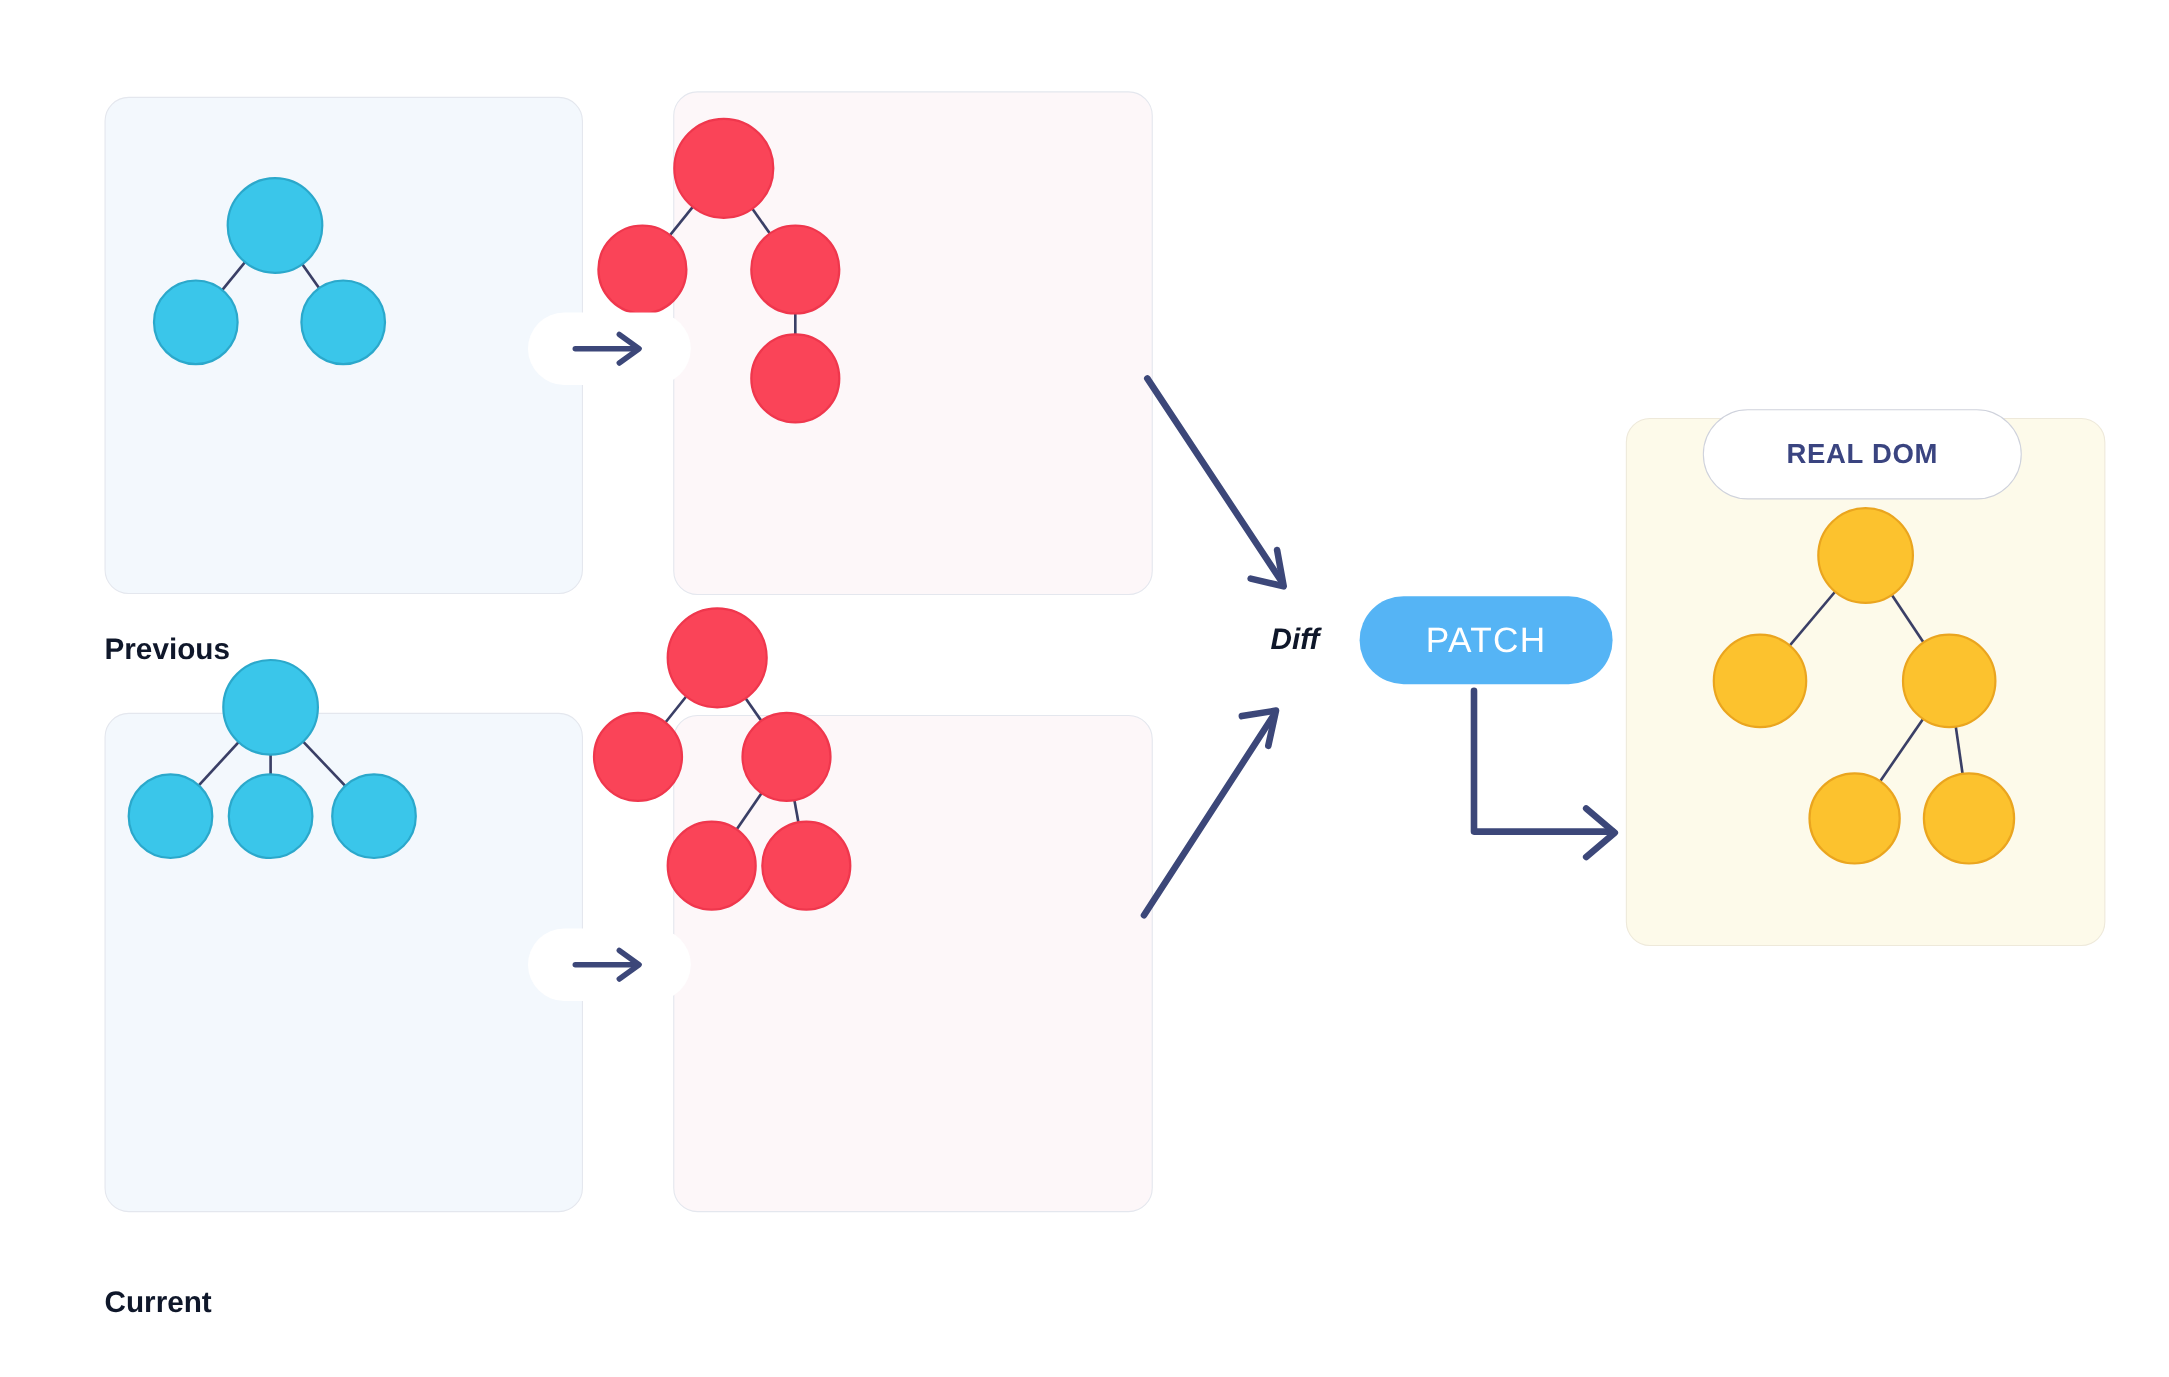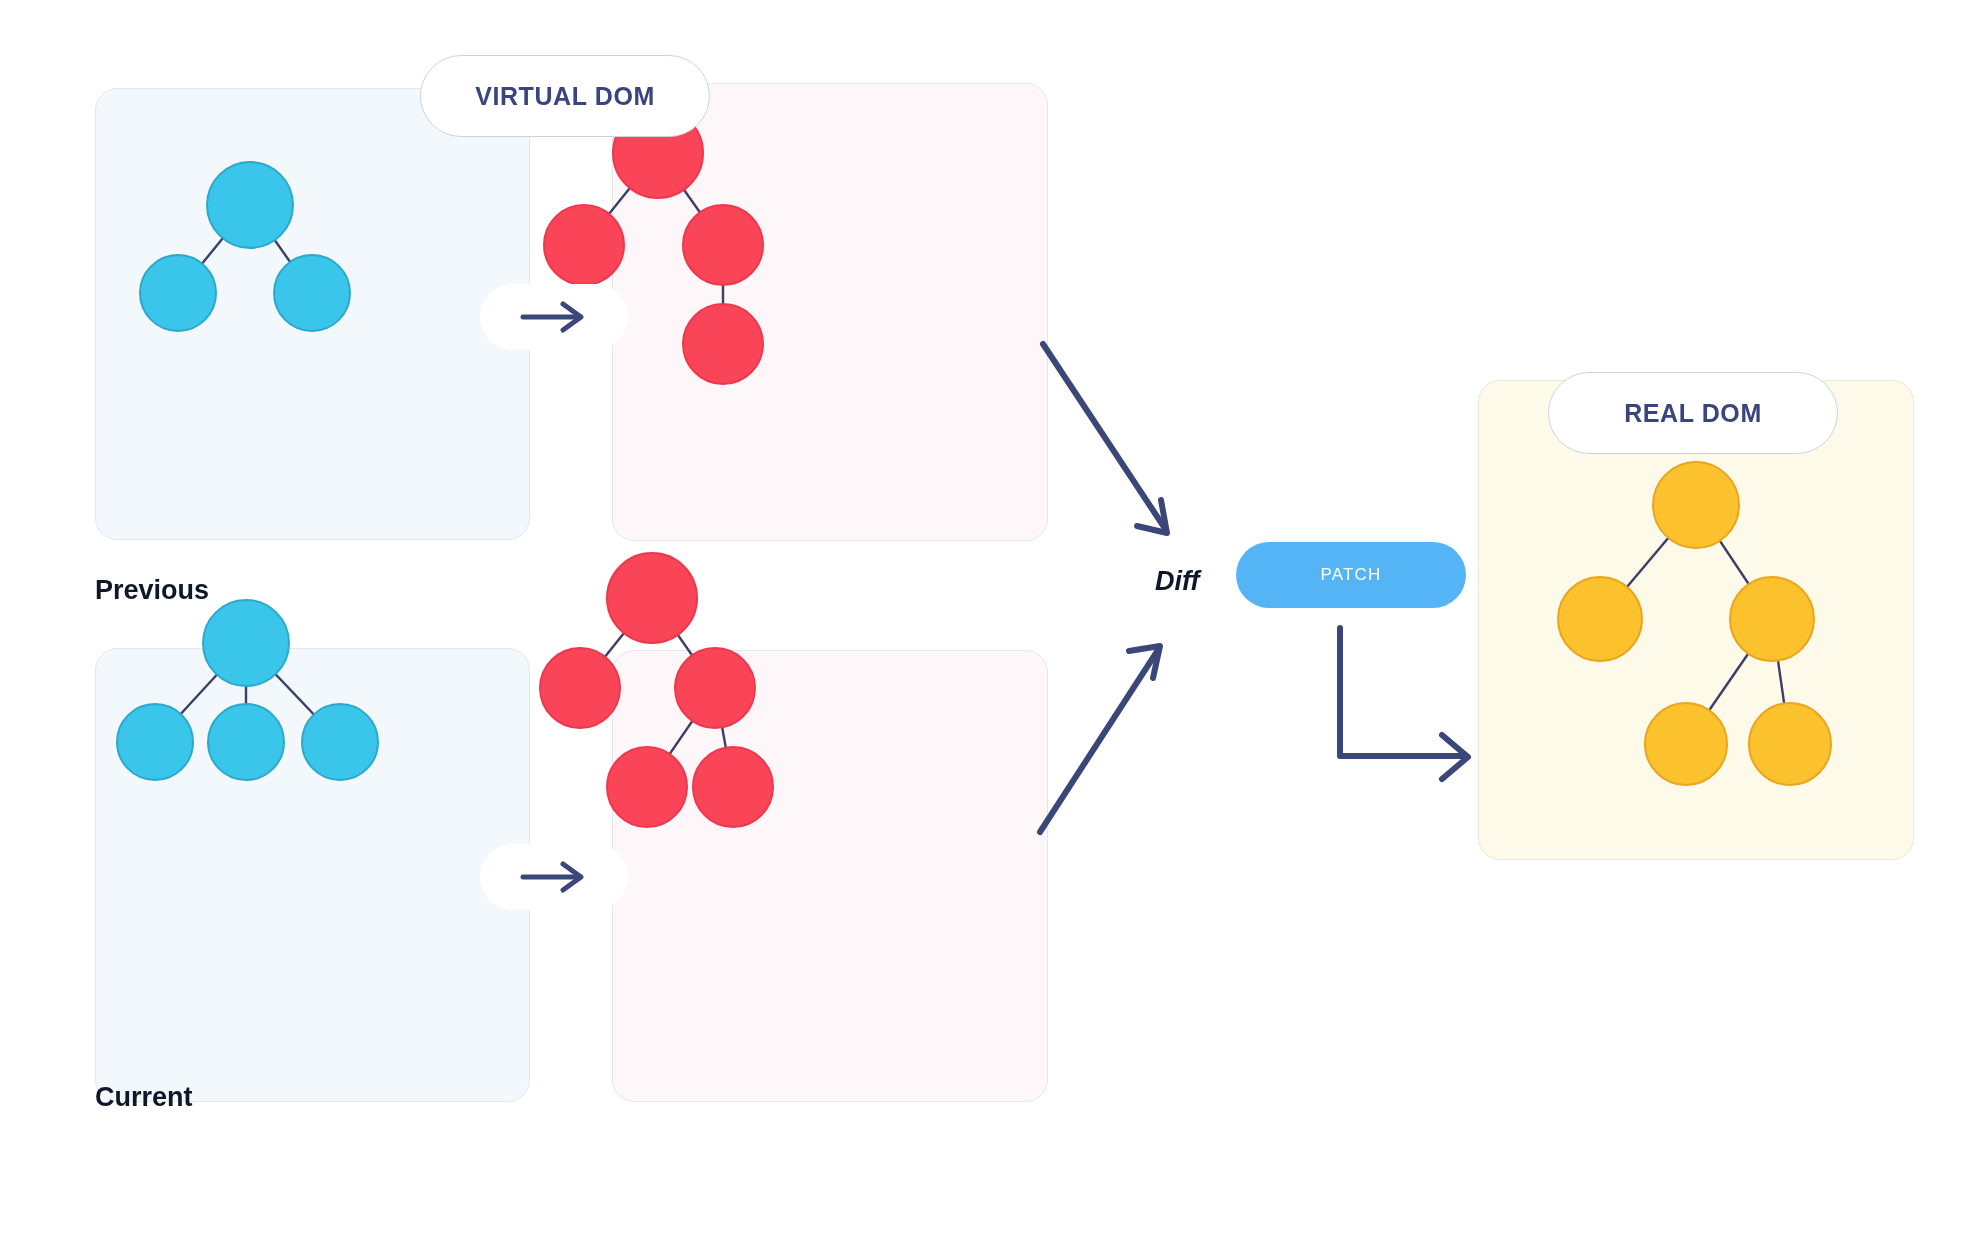--- a/index.html
+++ b/index.html
@@ -59,43 +59,43 @@
   }
   #label-real-dom {
     left: 1548px; top: 328px; width: 290px; height: 82px;
     font-size: 25px;
     margin-top: 44px;
   }
 
   
   #patch-button {
     position: absolute;
-    left: 1236px; top: 542px; width: 230px; height: 66px;
+    left: 1236px; top: 542px; width: 230px; height: 80px;
     background: #55b4f5;
     border-radius: 999px;
     display: flex;
     align-items: center;
     justify-content: center;
     color: #ffffff;
-    font-size: 17px;
+    font-size: 32px;
     letter-spacing: 1.2px;
     z-index: 6;
     box-sizing: border-box;
   }
 
   
   .caption {
     position: absolute;
     color: #0f172a;
     font-weight: bold;
     font-size: 27px;
     white-space: nowrap;
   }
   #caption-previous { left: 95px;  top: 575px; }
-  #caption-current  { left: 95px;  top: 1082px; text-align: right; }
+  #caption-current  { left: 95px;  top: 1169px; text-align: right; }
   #caption-diff     { left: 1155px; top: 566px; font-style: italic; }
 
   
   .arrow-badge {
     position: absolute;
     width: 148px; height: 66px;
     background: #ffffff;
     border-radius: 999px;
     display: flex;
     align-items: center;
@@ -206,21 +206,20 @@
     </svg>
   </div>
 
   <div class="arrow-badge" id="arrow-badge-bottom">
     <svg width="70" height="32" viewBox="0 0 70 32">
       <path d="M 4 16 L 60 16" stroke="#3c4779" stroke-width="5" stroke-linecap="round" fill="none"></path>
       <path d="M 44 3 L 62 16 L 44 29" stroke="#3c4779" stroke-width="5" stroke-linecap="round" stroke-linejoin="round" fill="none"></path>
     </svg>
   </div>
 
-  <div class="pill-label" id="label-virtual-dom">VIRTUAL DOM</div>
 
   <div class="pill-label" id="label-real-dom">REAL DOM</div>
 
   <div id="patch-button">PATCH</div>
 
   <div class="caption" id="caption-previous">Previous</div>
 
   <div class="caption" id="caption-current">Current</div>
 
   <div class="caption" id="caption-diff">Diff</div>

